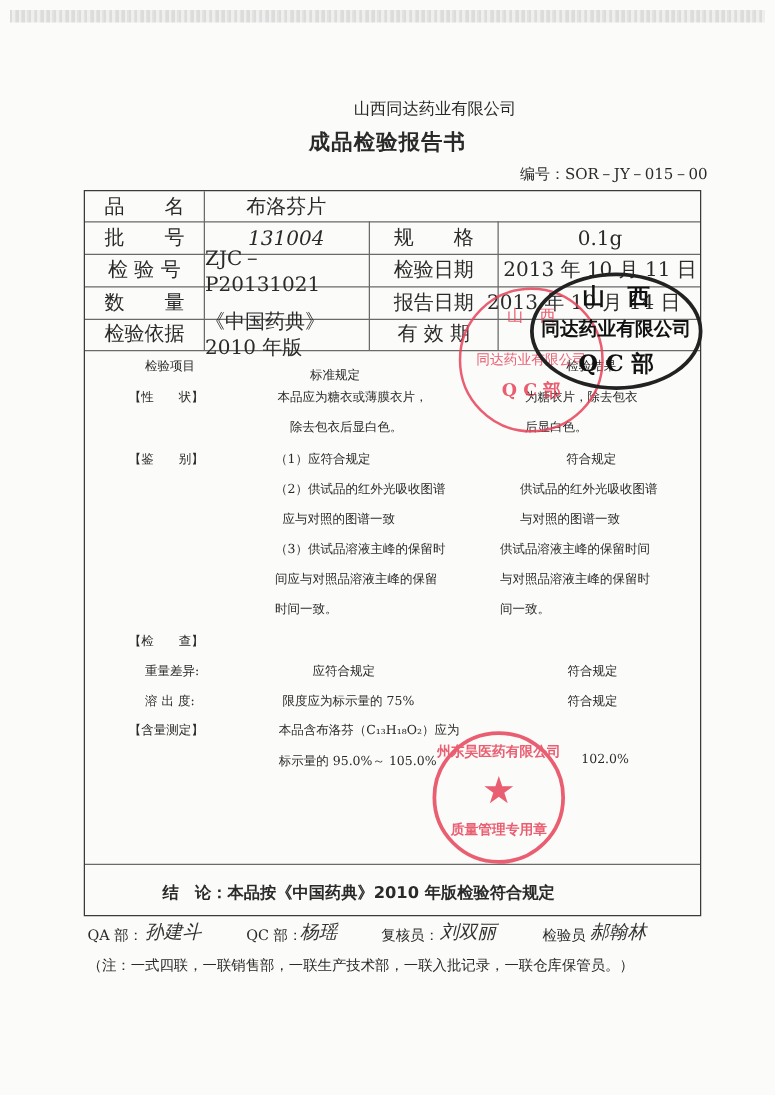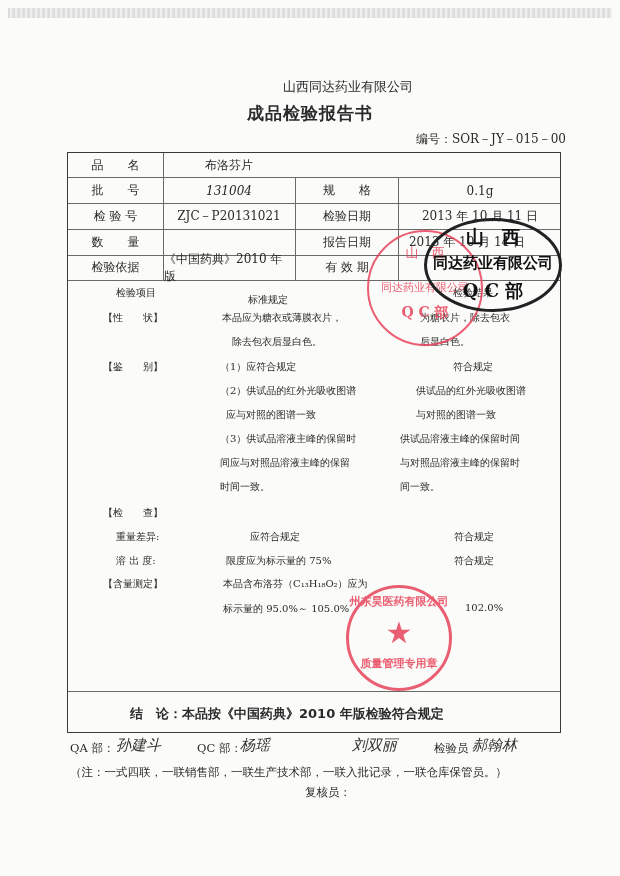--- a/index.html
+++ b/index.html
@@ -17,21 +17,21 @@
   .abs { position:absolute; white-space:nowrap; }
   .company { left:0; width:620px; top:78px; text-align:center; font-size:13px; font-family:"DejaVu Sans",sans-serif;padding-left:38px; }
   .title { left:0; width:620px; top:102px; text-align:center; font-size:17px; font-weight:bold; font-family:"DejaVu Sans",sans-serif; letter-spacing:1px; }
   .docno { right:54px; top:131px; font-size:12px; }
   .doc-frame {
     position:absolute; left:67px; top:152px; width:494px; height:581px;
     border:1.5px solid #3a3a3a; box-sizing:border-box;
   }
   .hline { position:absolute; left:0; right:0; height:0; border-top:1px solid #6a6a6a; }
   .vline { position:absolute; width:0; border-left:1px solid #6a6a6a; }
-  .cell { position:absolute; font-size:12px; display:flex; align-items:center; justify-content:center; height:23px; }
+  .cell { position:absolute; font-size:16px; display:flex; align-items:center; justify-content:center; height:23px; }
   .lbl { letter-spacing:0; }
   .sec { position:absolute; font-size:10px; white-space:nowrap; }
   .sig { position:absolute; font-family:"DejaVu Serif",serif; font-style:italic; color:#333; font-size:15px; }
   .foot { position:absolute; font-size:11.5px; white-space:nowrap; }
   .stamp-red {
     position:absolute; border:2.5px solid #e8435a; border-radius:50%;
     color:#e8435a; opacity:.85;
   }
   .stamp-black {
     position:absolute; border:3px solid #222; border-radius:50%;
@@ -137,18 +137,18 @@
 <div class="stamp-red" style="left:346px; top:585px; width:100px; height:100px; border-width:3px;">
   <div style="position:absolute; left:0; right:0; top:6px; text-align:center; font-size:11px; font-weight:bold;">州东昊医药有限公司</div>
   <div style="position:absolute; left:0; right:0; top:30px; text-align:center; font-size:30px; line-height:30px;">★</div>
   <div style="position:absolute; left:0; right:0; top:68px; text-align:center; font-size:11px; font-weight:bold;">质量管理专用章</div>
 </div>
 
 <div class="foot" style="left:70px; top:741px;">QA 部：</div>
 <div class="sig" style="left:116px; top:736px;">孙建斗</div>
 <div class="foot" style="left:197px; top:741px;">QC 部：</div>
 <div class="sig" style="left:240px; top:736px;">杨瑶</div>
-<div class="foot" style="left:305px; top:785px;font-family:Liberation Serif, serif;">复核员：</div>
+<div class="foot" style="left:305px; top:741px;font-family:Liberation Serif, serif;">复核员：</div>
 <div class="sig" style="left:352px; top:736px;">刘双丽</div>
 <div class="foot" style="left:434px; top:741px;">检验员</div>
 <div class="sig" style="left:472px; top:736px;">郝翰林</div>
 
 <div class="foot" style="left:70px; top:765px;">（注：一式四联，一联销售部，一联生产技术部，一联入批记录，一联仓库保管员。）</div>
 
 </body></html>

